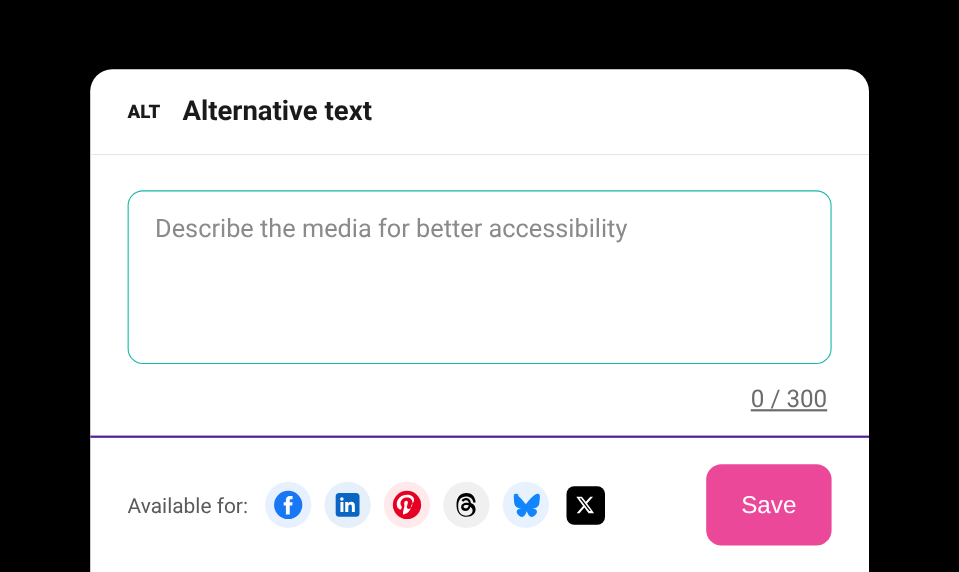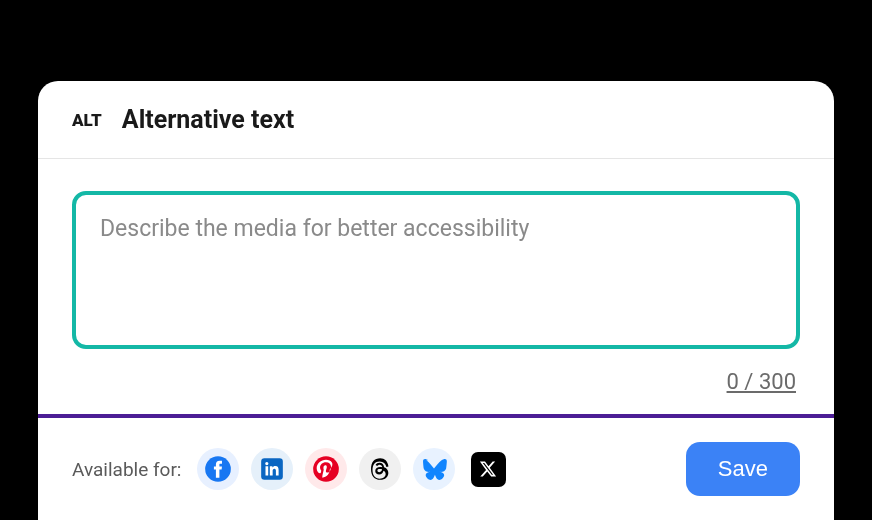--- a/index.html
+++ b/index.html
@@ -11,21 +11,21 @@
       background: #000;
       font-family: -apple-system, BlinkMacSystemFont, 'Segoe UI', Roboto, sans-serif;
       width: 872px;
       height: 520px;
       display: flex;
       align-items: flex-end;
       justify-content: center;
     }
     .modal {
       background: #fff;
-      width: 796px;
+      width: 708px;
       border-radius: 20px 20px 0 0;
       overflow: hidden;
     }
     .modal-header {
       display: flex;
       align-items: center;
       gap: 20px;
       padding: 24px 34px;
       border-bottom: 1px solid #e5e5e5;
     }
@@ -39,21 +39,21 @@
       font-size: 25px;
       font-weight: 700;
       color: #1a1a1a;
     }
     .modal-body {
       padding: 32px 34px 20px;
     }
     .textarea {
       width: 100%;
       height: 158px;
-      border: 4px solid #14b8a6;
+      border: 1px solid #14b8a6;
       border-radius: 14px;
       padding: 20px 24px;
       font-size: 23px;
       font-family: inherit;
       color: #333;
       resize: none;
       outline: none;
     }
     .textarea::placeholder {
       color: #8a8a8a;
@@ -63,21 +63,21 @@
       font-size: 22px;
       color: #6b6b6b;
       margin-top: 16px;
       padding-right: 4px;
       text-decoration: underline;
     }
     .modal-footer {
       display: flex;
       align-items: center;
       padding: 24px 34px;
-      border-top: 4px solid #4c1d95;
+      border-top: 2px solid #4c1d95;
       gap: 12px;
     }
     .available-label {
       font-size: 19px;
       color: #5a5a5a;
       margin-right: 4px;
     }
     .platforms {
       display: flex;
       gap: 12px;
@@ -106,25 +106,25 @@
     .x-box {
       width: 35px;
       height: 35px;
       background: #000;
       border-radius: 7px;
       display: flex;
       align-items: center;
       justify-content: center;
     }
     .save-button {
-      background: #3b82f6;
+      background: #ec4899;
       color: #fff;
       border: none;
       border-radius: 14px;
-      padding: 14px 32px;
+      padding: 24px 32px;
       font-size: 22px;
       font-weight: 500;
       cursor: pointer;
     }
   </style>
 </head>
 <body>
 
 <div class="modal">
   <div class="modal-header">

